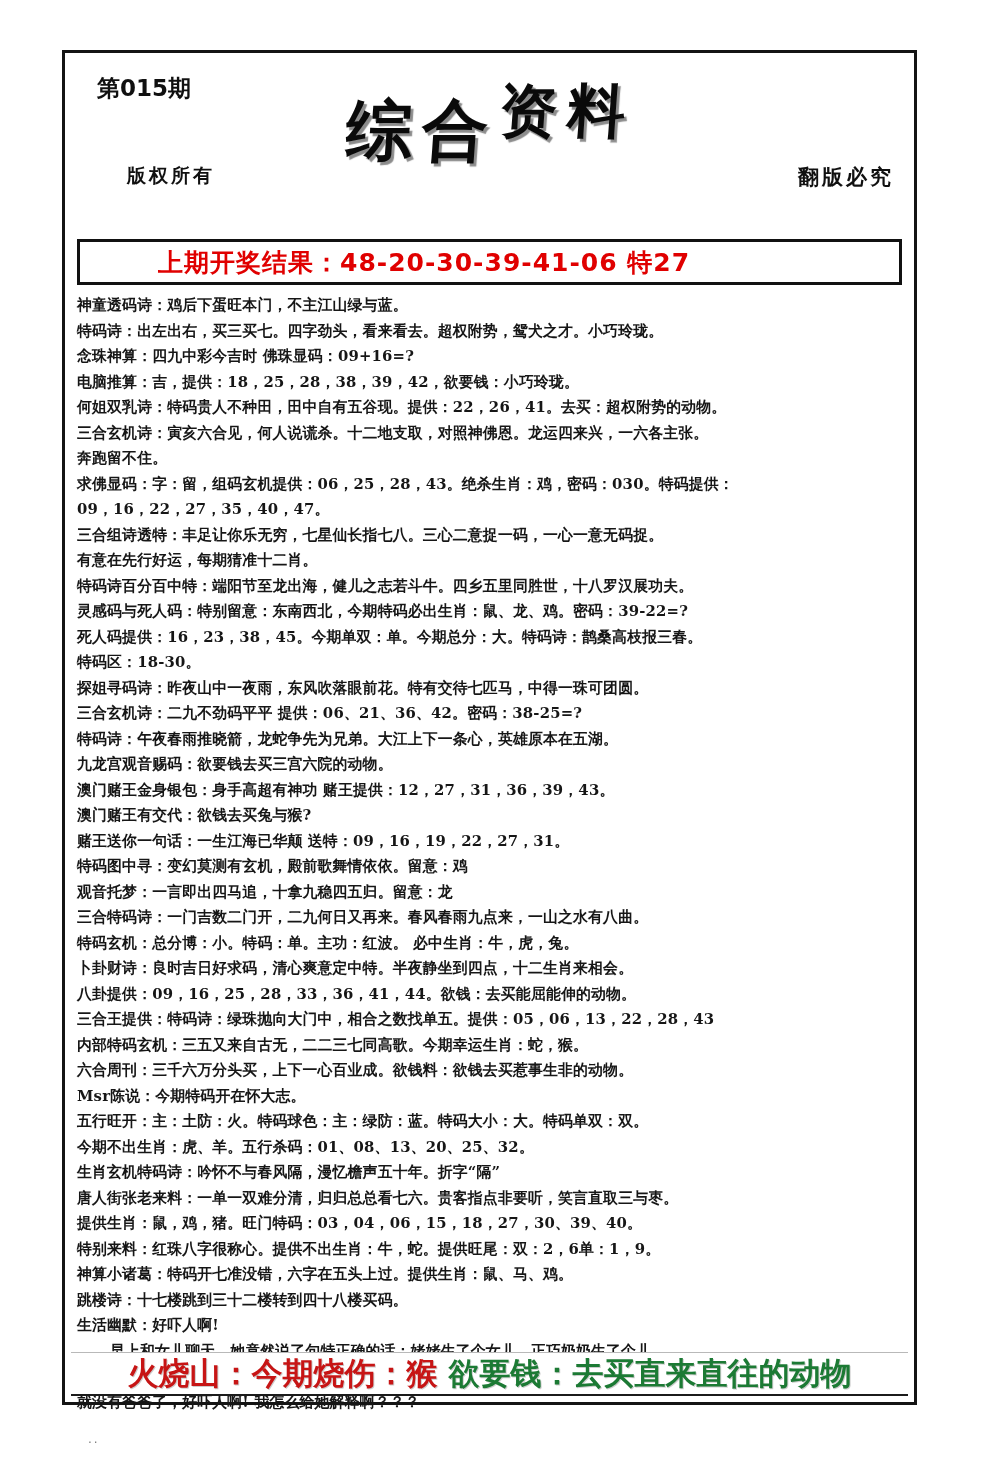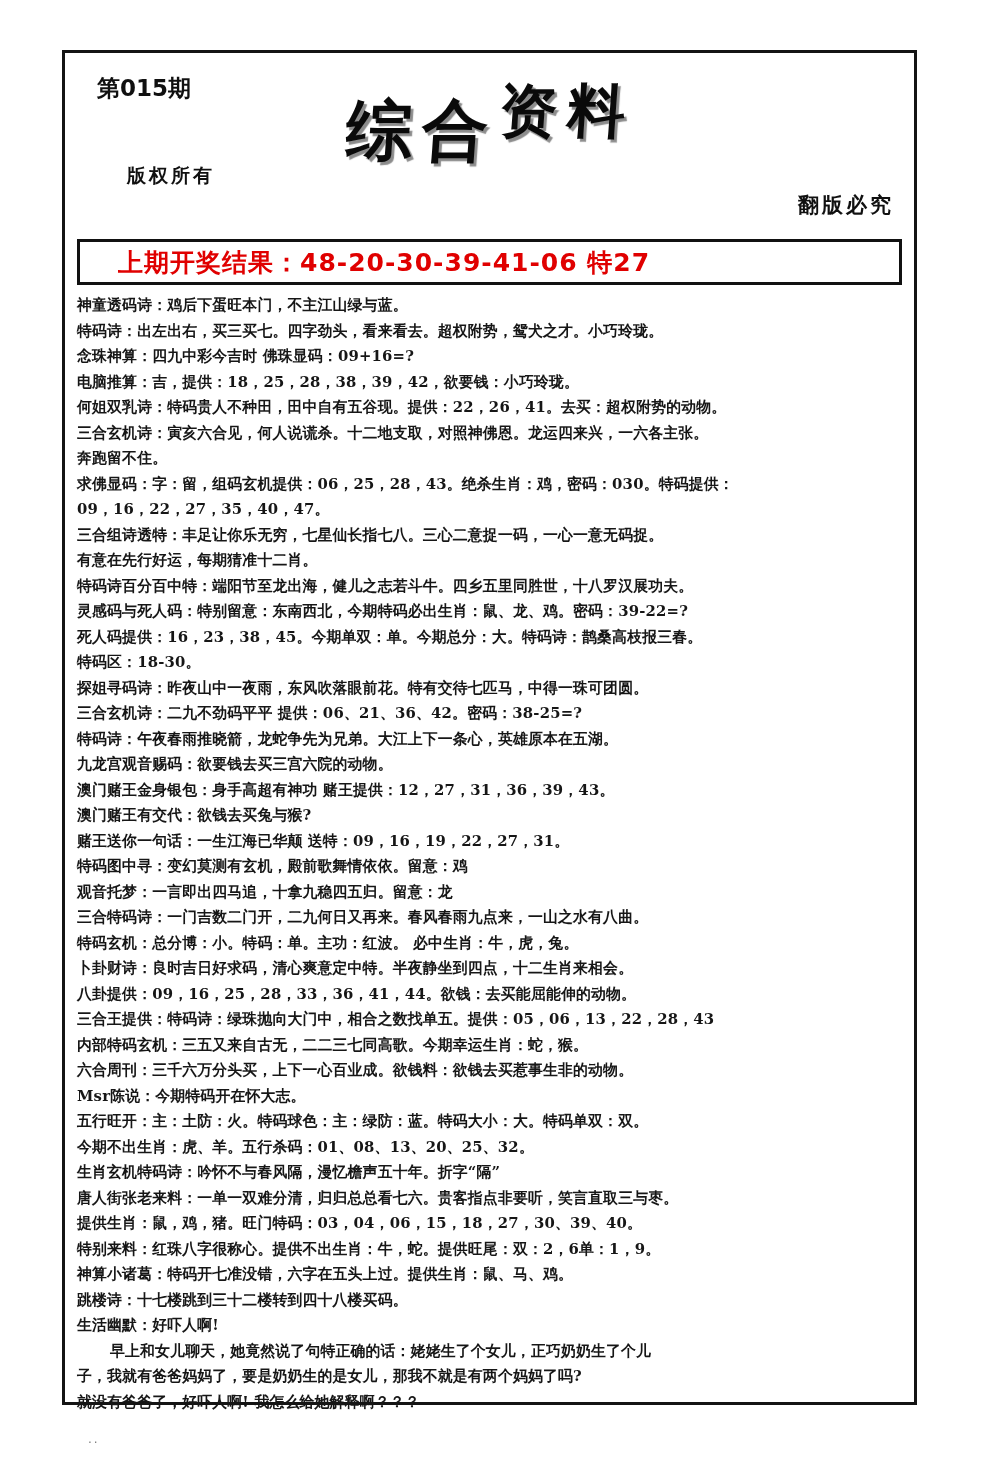--- a/index.html
+++ b/index.html
@@ -55,21 +55,20 @@
   }
   .copyright-right {
     position: absolute;
     right: 20px;
     top: 110px;
     font-size: 21px;
     font-weight: 700;
     color: #101010;
     letter-spacing: 3px;
     font-family: "DejaVu Serif", "Liberation Serif", serif;
-    margin-top: 28px;
   }
   .brand-top {
     position: absolute;
     left: 0;
     right: 0;
     top: 8px;
     text-align: center;
     font-size: 34px;
     font-weight: 700;
     color: #0d0d0d;
@@ -107,21 +106,21 @@
   
   .result-box {
     margin: 0 12px 0 12px;
     border: 3px solid #111111;
     height: 46px;
     display: flex;
     align-items: center;
     box-sizing: border-box;
   }
   .result-text {
-    padding-left: 38px;
+    padding-left: 78px;
     font-size: 25px;
     font-weight: 700;
     color: #e00000;
     letter-spacing: 1px;
     font-family: "DejaVu Sans", "Liberation Sans", sans-serif;
     white-space: nowrap;
   }
 
   
   .body-wrap {
@@ -235,16 +234,19 @@
     <div class="line">特别来料：红珠八字很称心。提供不出生肖：牛，蛇。提供旺尾：双：2，6单：1，9。</div>
     <div class="line">神算小诸葛：特码开七准没错，六字在五头上过。提供生肖：鼠、马、鸡。</div>
     <div class="line">跳楼诗：十七楼跳到三十二楼转到四十八楼买码。</div>
     <div class="line">生活幽默：好吓人啊!</div>
 
     <div class="line indent">早上和女儿聊天，她竟然说了句特正确的话：姥姥生了个女儿，正巧奶奶生了个儿</div>
     <div class="line">子，我就有爸爸妈妈了，要是奶奶生的是女儿，那我不就是有两个妈妈了吗?</div>
     <div class="line">就没有爸爸了，好吓人啊! 我怎么给她解释啊？？？</div>
   </div>
 
+  <div class="footer-banner">
+    <div class="footer-text"><span class="footer-red">火烧山：今期烧伤：猴</span><span class="footer-green"> 欲要钱：去买直来直往的动物</span></div>
+  </div>
 
 </div>
 
 <div class="corner-dots">..</div>
 
 </body></html>

